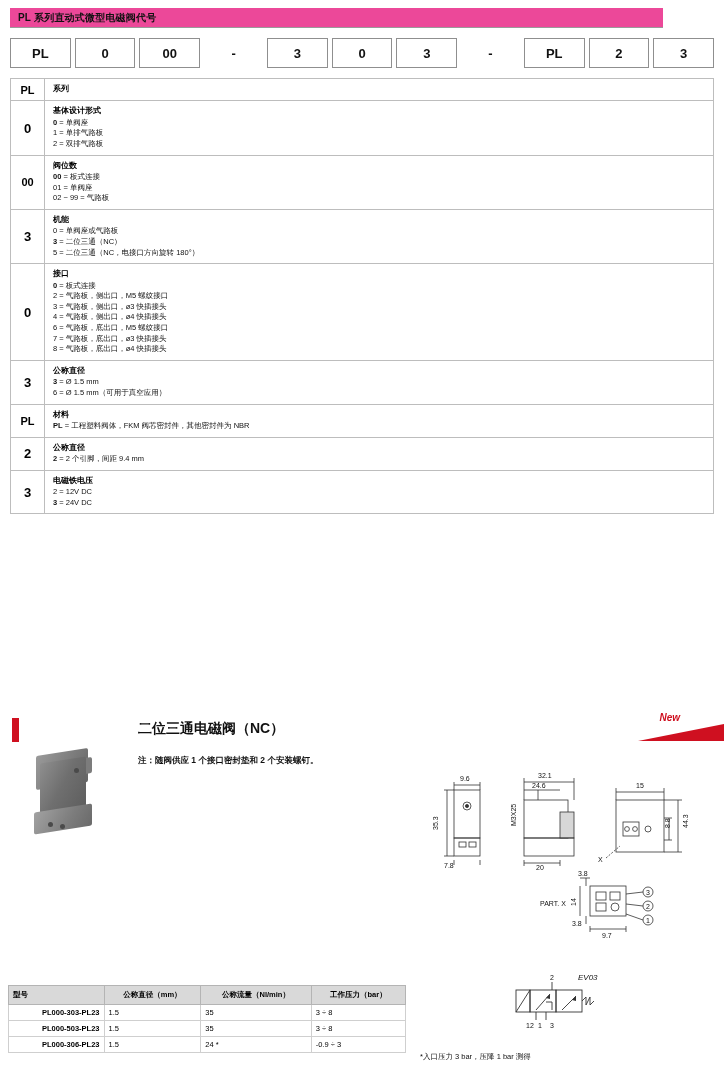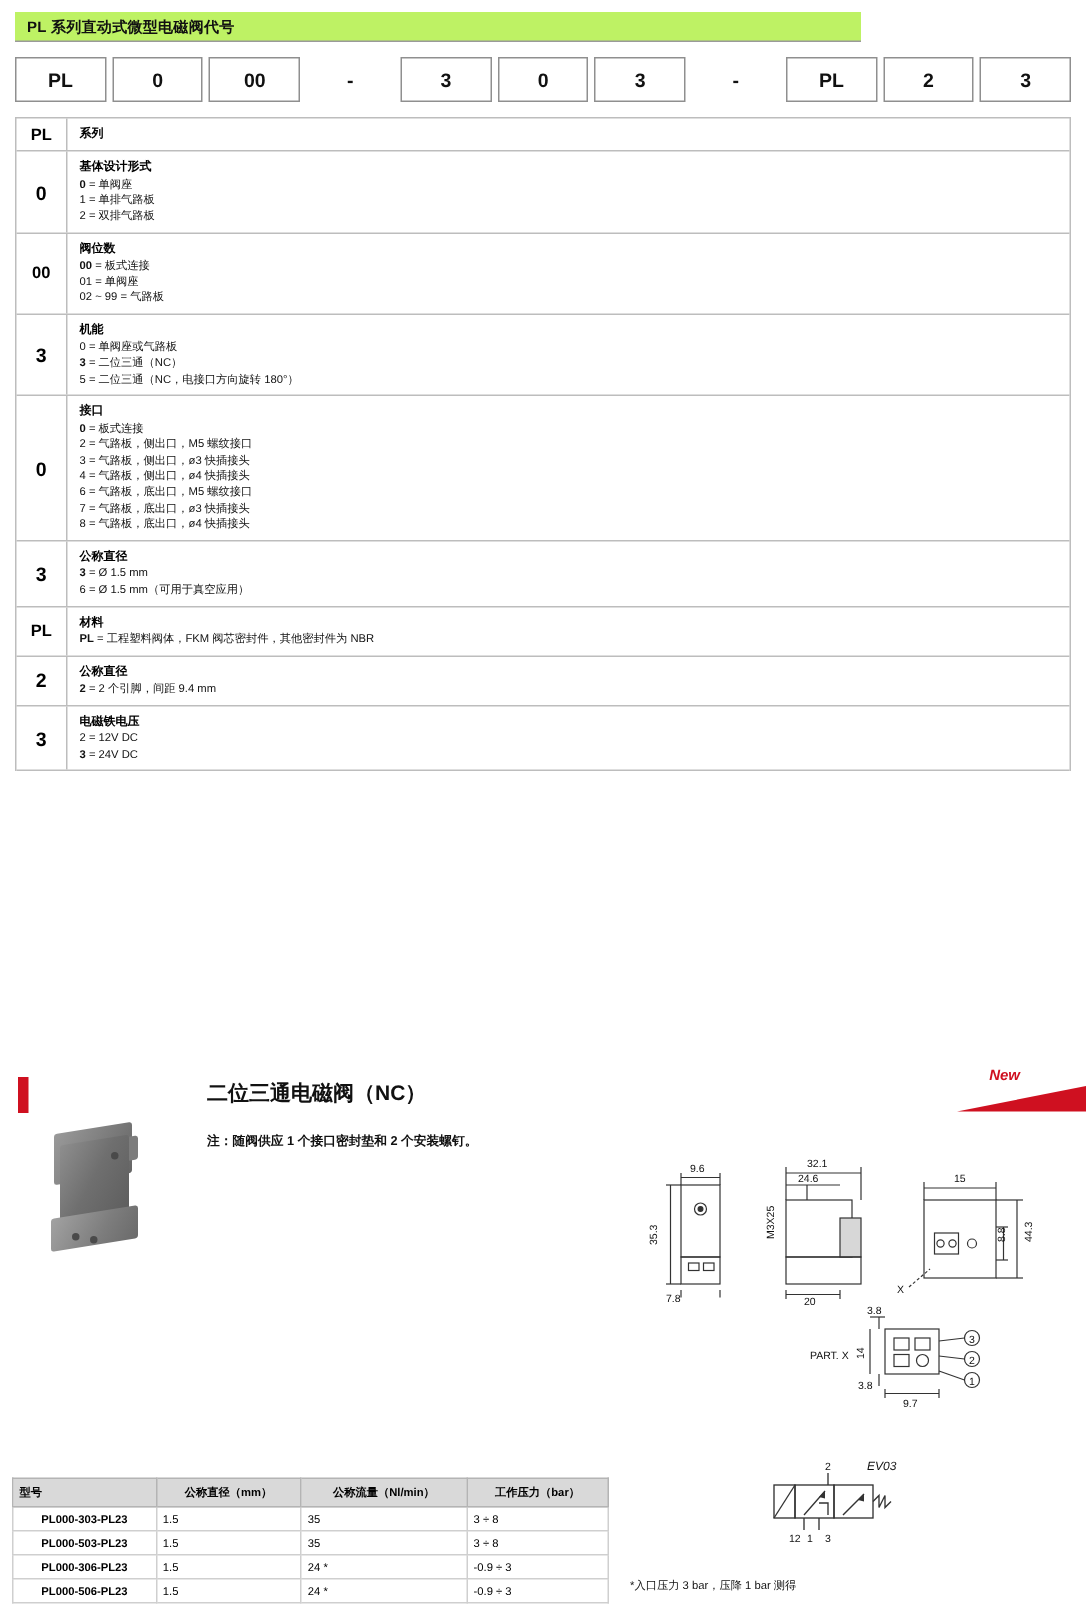--- a/index.html
+++ b/index.html
@@ -12,22 +12,22 @@
     font-size: 8px;
     color: #000;
     position: relative;
   }
   .page { position: relative; width: 724px; height: 1075px; }
 
   
   .title-bar {
     position: absolute;
     left: 10px; top: 8px;
-    width: 564px; height: 20px;
-    background: #bef264;
+    width: 653px; height: 20px;
+    background: #ec4899;
     border-bottom: 1px solid #9a9a9a;
     display: flex; align-items: center;
   }
   .title-bar .t {
     font-size: 10px; font-weight: bold; color: #111;
     padding-left: 8px; letter-spacing: .2px;
   }
 
   
   .code-row {
@@ -160,21 +160,21 @@
     padding: 4px 4px;
     text-align: center;
     font-size: 7.5px;
   }
   .bot-table th.first { text-align: left; padding-left: 4px; }
   .bot-table td {
     border: 1px solid #cfcfcf;
     padding: 3px 4px;
     text-align: left;
   }
-  .bot-table td.first { text-align: center; font-weight: bold; }
+  .bot-table td.first { text-align: right; font-weight: bold; }
 </style>
 </head>
 <body>
 
 <div class="page">
 
   <div class="title-bar">
     <div class="t">PL 系列直动式微型电磁阀代号</div>
   </div>
 
@@ -448,22 +448,16 @@
           <td>1.5</td>
           <td>35</td>
           <td>3 ÷ 8</td>
         </tr>
         <tr>
           <td class="first">PL000-306-PL23</td>
           <td>1.5</td>
           <td>24 *</td>
           <td>-0.9 ÷ 3</td>
         </tr>
-        <tr>
-          <td class="first">PL000-506-PL23</td>
-          <td>1.5</td>
-          <td>24 *</td>
-          <td>-0.9 ÷ 3</td>
-        </tr>
       </tbody>
   </table>
 
 </div>
 
 </body></html>

